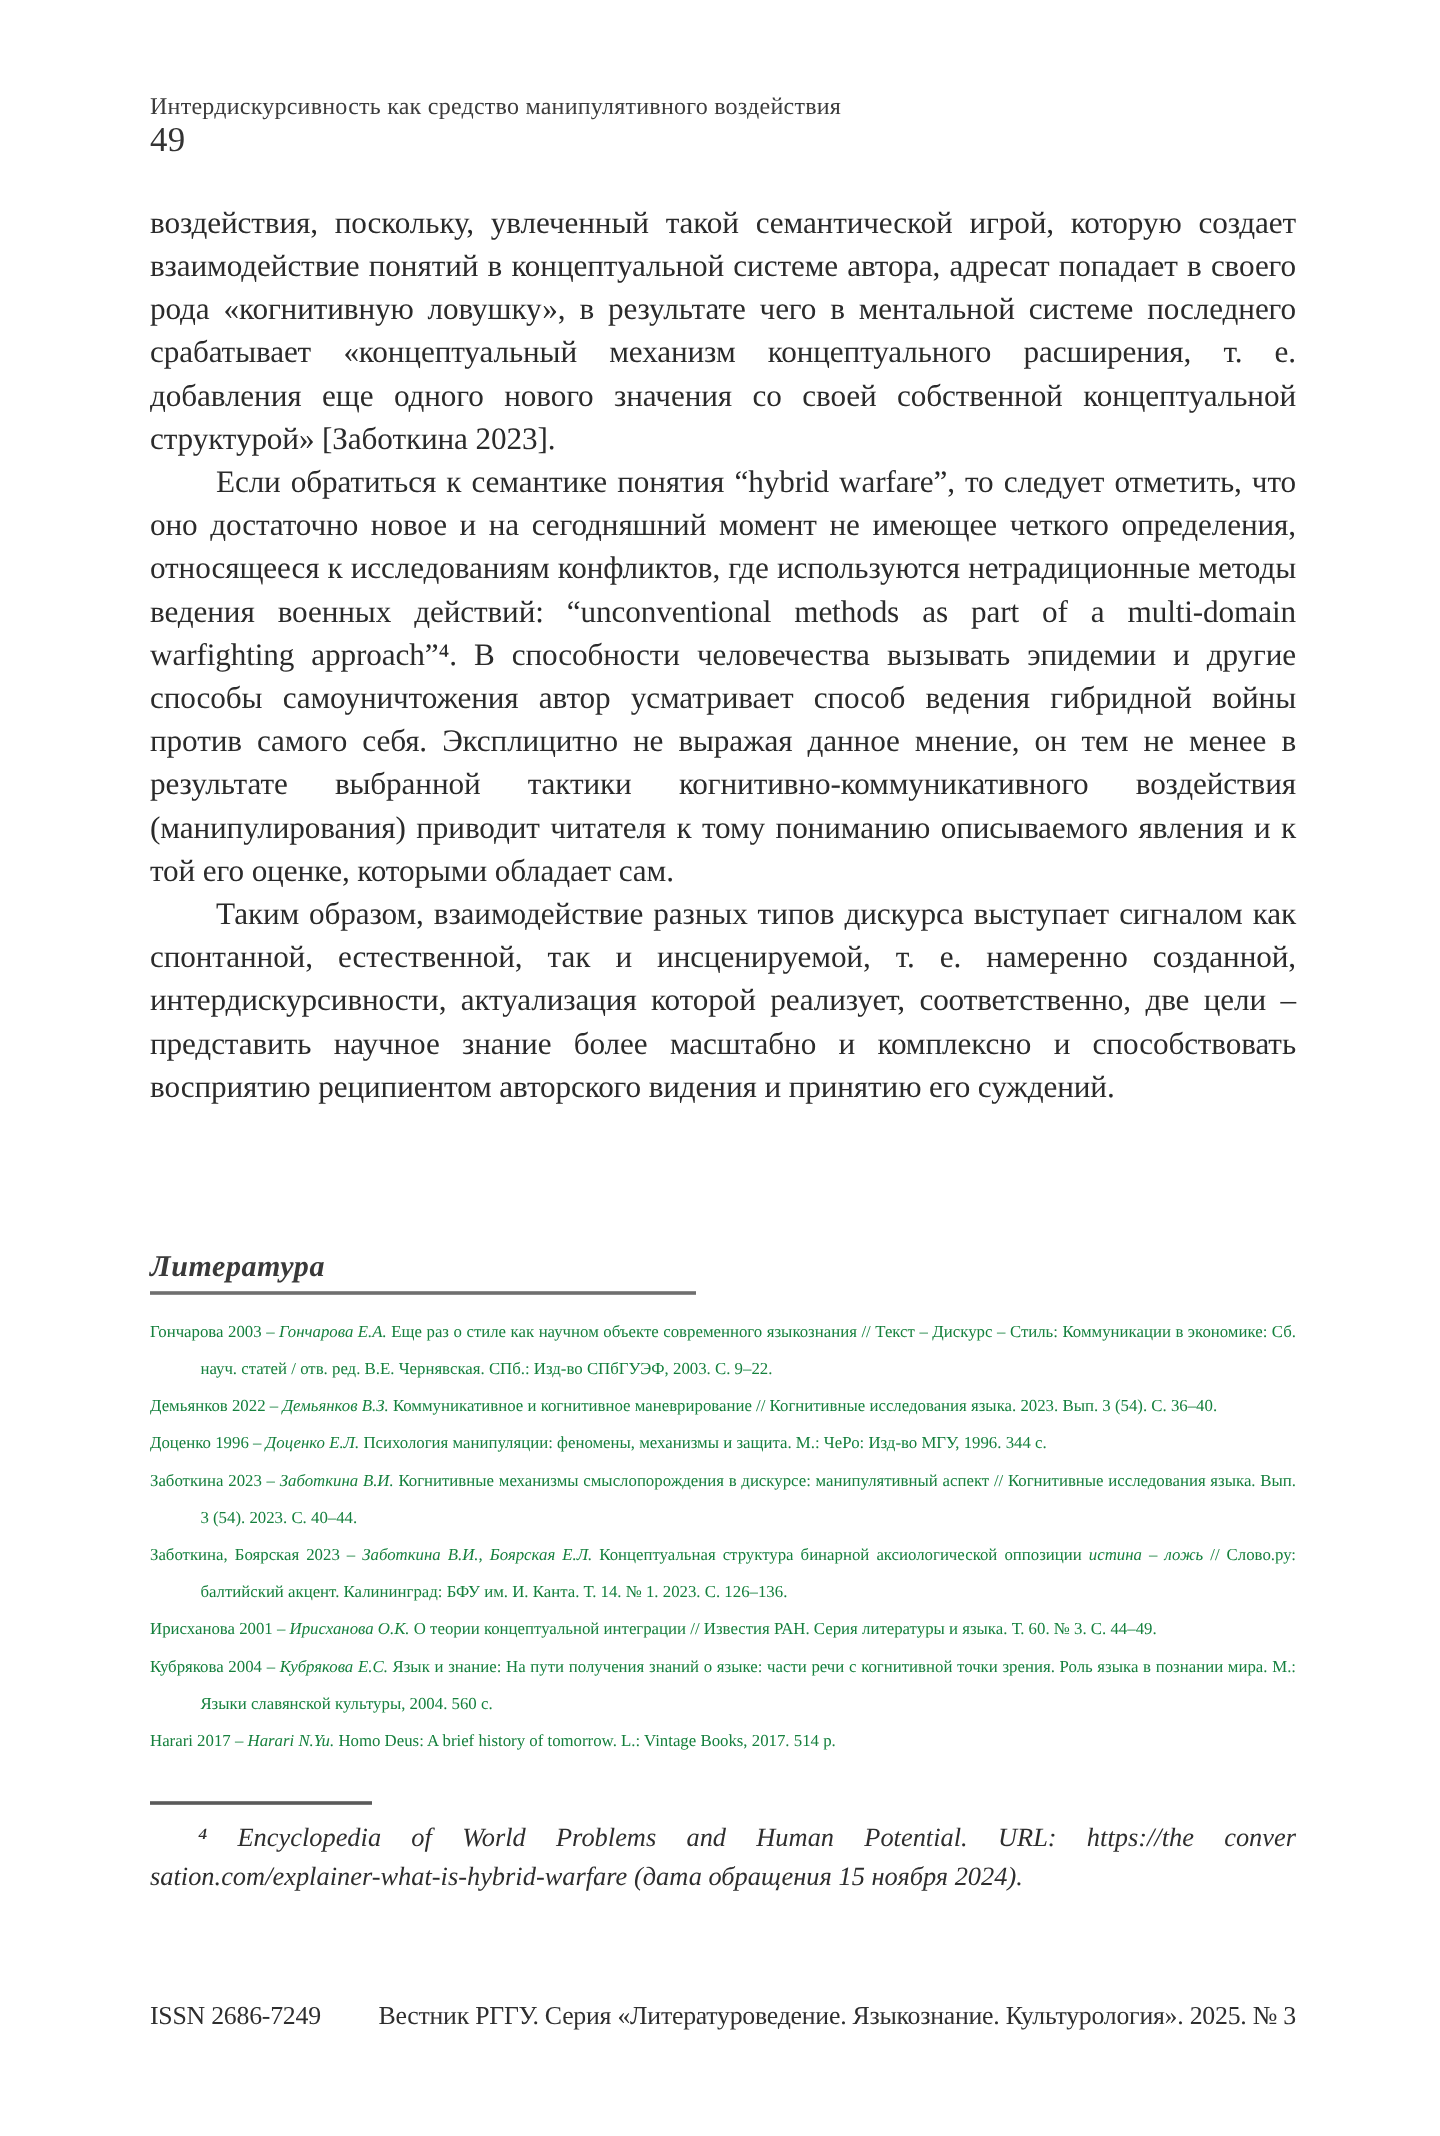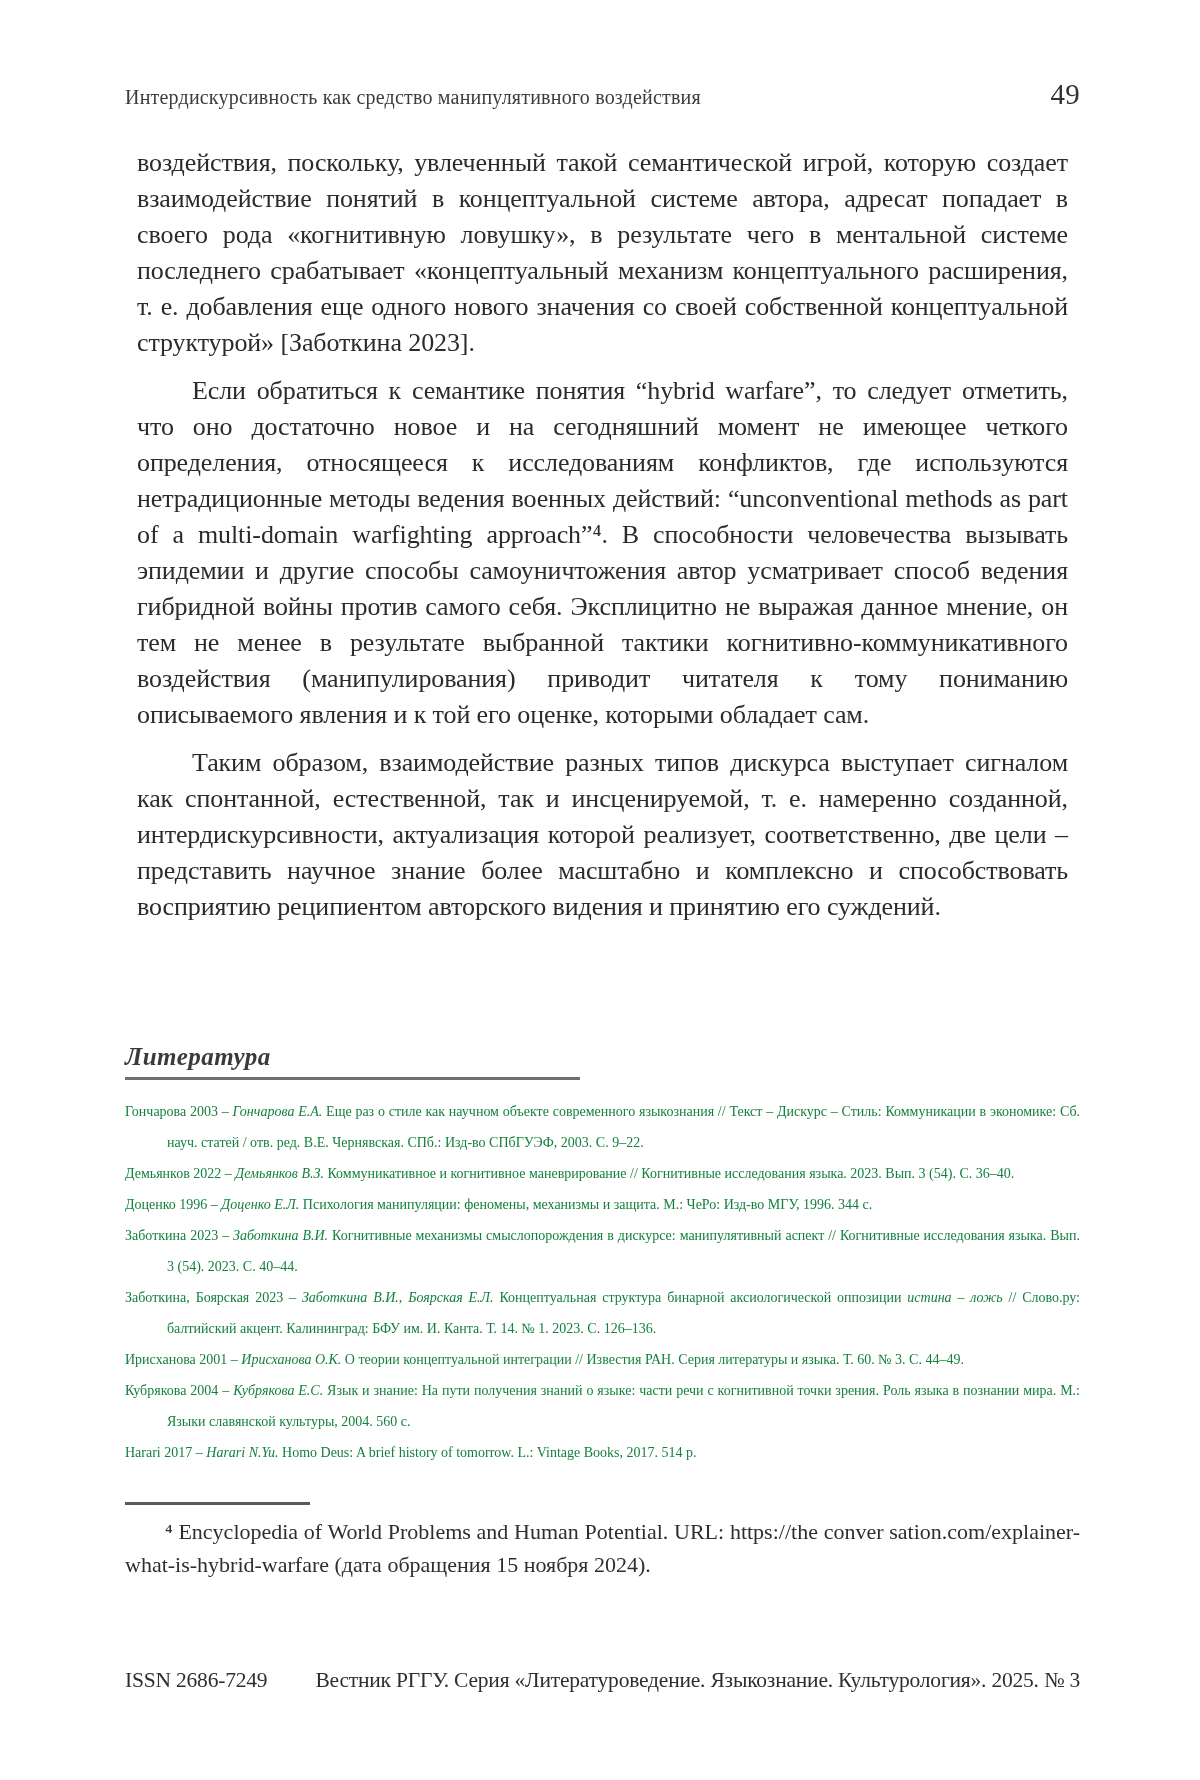--- a/index.html
+++ b/index.html
@@ -9,47 +9,47 @@
     margin:0 auto;
     background:#ffffff;
     box-sizing:border-box;
     padding:78px 120px 0 125px;
     font-family:"Liberation Serif","DejaVu Serif",serif;
     color:#2b2b2b;
     overflow:hidden;
   }
   .running-head{
     display:flex;justify-content:space-between;align-items:baseline;
-    font-size:20px;color:#3c3c3c;letter-spacing:.2px;
+    font-size:20px;color:#3c3c3c;letter-spacing:.2px;flex-direction:column;
   }
   .running-head .pageno{font-size:29px;color:#333;}
   .article-body{margin-top:34px;}
   .body-par{
-    margin:12px;
+    margin:0;
     font-size:26px;line-height:36px;
     text-align:justify;
     text-indent:55px;
     letter-spacing:-0.1px;
   }
   .body-par.no-indent{text-indent:0;}
   .references{margin-top:118px;}
   .lit-heading{
     margin:0 0 6px 0;
     font-size:25px;font-weight:bold;font-style:italic;
     color:#3a3a3a;letter-spacing:.5px;
   }
   .lit-rule{width:455px;height:3px;background:#6f6f6f;margin:0 0 16px 0;}
   .bib-list{font-size:14px;line-height:31px;color:#15803d;}
   .bib-entry{
     text-align:justify;
     padding-left:42px;text-indent:-42px;
     margin:0;
   }
   .bib-entry em{font-style:italic;}
-  .footnote-block{margin-top:34px;}
+  .footnote-block{margin-top:34px;font-style:italic;}
   .fn-rule{width:185px;height:3px;background:#5a5a5a;margin:0 0 10px 0;}
   .footnote{
     margin:0;
     font-size:22px;line-height:33px;
     text-align:justify;text-indent:40px;color:#2e2e2e;
   }
   .page-footer{
     position:absolute;left:125px;right:120px;top:1668px;
     display:flex;justify-content:space-between;align-items:center;
     font-size:21.5px;color:#2e2e2e;letter-spacing:-0.2px;

